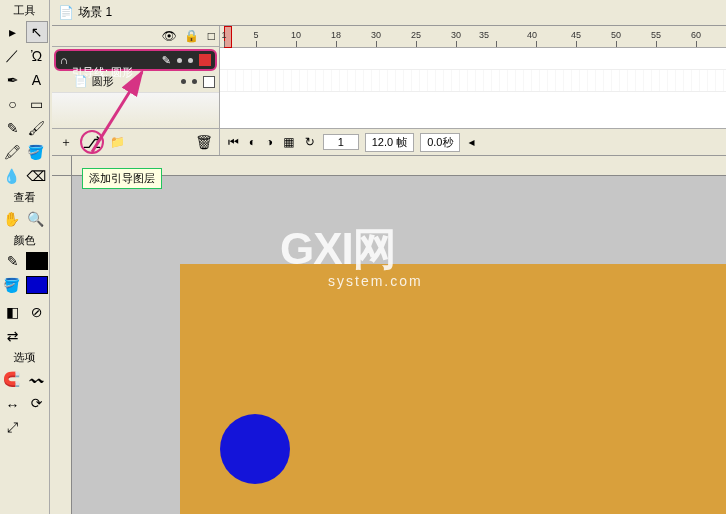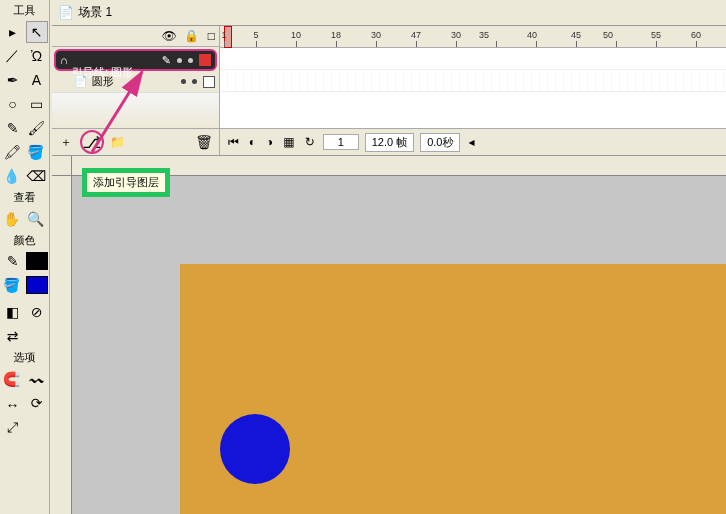--- a/index.html
+++ b/index.html
@@ -88,21 +88,21 @@
   border: 2px solid #d63384; border-radius: 50%; width:24px;height:24px;
   display:flex;align-items:center;justify-content:center;
 }
 .trash { margin-left:auto; margin-right:6px; font-size:14px; cursor:pointer;}
 .status-cells { display:flex; align-items:center; gap:6px; padding-left:6px; font-size:11px;}
 .status-cells .cell { border:1px solid #aaa; background:#fff; padding:1px 6px; min-width:36px; text-align:center;}
 .status-cells .icn { font-size:12px; padding:0 2px;}
 
 .tooltip {
   position: absolute; left: 82px; top: 168px; background: #ffffe1;
-  border: 5px solid #22c55e; padding: 2px 6px; font-size: 11px; z-index: 5;
+  border: 1px solid #22c55e; padding: 2px 6px; font-size: 11px; z-index: 5;
 }
 
 .arrow-svg { position:absolute; left:82px; top:62px; z-index:4; pointer-events:none;}
 
 .stage-wrap {
   position:absolute; left:52px; top:156px; right:0; bottom:0;
   background:#c6c6c6; overflow:hidden;
 }
 .stage-rulers-h {
   position:absolute; left:20px; right:0; top:0; height:20px; background:#ece9d8;
@@ -222,31 +222,31 @@
             <div class="lbl" style="left: 4px;">1</div>
             <div class="tick" style="left: 36px;"></div>
             <div class="lbl" style="left: 36px;">5</div>
             <div class="tick" style="left: 76px;"></div>
             <div class="lbl" style="left: 76px; margin-top: 6px;">10</div>
             <div class="tick" style="left: 116px;"></div>
             <div class="lbl" style="left: 116px;">18</div>
             <div class="tick" style="left: 156px;"></div>
             <div class="lbl" style="left: 156px;">30</div>
             <div class="tick" style="left: 196px;"></div>
-            <div class="lbl" style="left: 196px;">47</div>
+            <div class="lbl" style="left: 196px;">25</div>
             <div class="tick" style="left: 236px;"></div>
             <div class="lbl" style="left: 236px;">30</div>
             <div class="tick" style="left: 276px;"></div>
             <div class="lbl" style="left: 264px;">35</div>
             <div class="tick" style="left: 316px;"></div>
             <div class="lbl" style="left: 312px;">40</div>
             <div class="tick" style="left: 356px;"></div>
             <div class="lbl" style="left: 356px;">45</div>
             <div class="tick" style="left: 396px;"></div>
-            <div class="lbl" style="left: 388px;">50</div>
+            <div class="lbl" style="left: 396px;">50</div>
             <div class="tick" style="left: 436px;"></div>
             <div class="lbl" style="left: 436px;">55</div>
             <div class="tick" style="left: 476px;"></div>
             <div class="lbl" style="left: 476px;">60</div>
           </div>
         <div class="frame-rows">
           <div class="frame-row guide-fr"></div>
           <div class="frame-row"></div>
         </div>
       </div>
@@ -291,13 +291,15 @@
   <div class="stage-rulers-h"></div>
   <div class="stage-rulers-v"></div>
   <div class="stage-inner">
     <div class="canvas">
       <div class="circle"></div>
     </div>
   </div>
 </div>
 
 <div class="watermark">
+  <span>GXI网</span>
+  <span class="sub">system.com</span>
 </div>
 
 </body></html>

